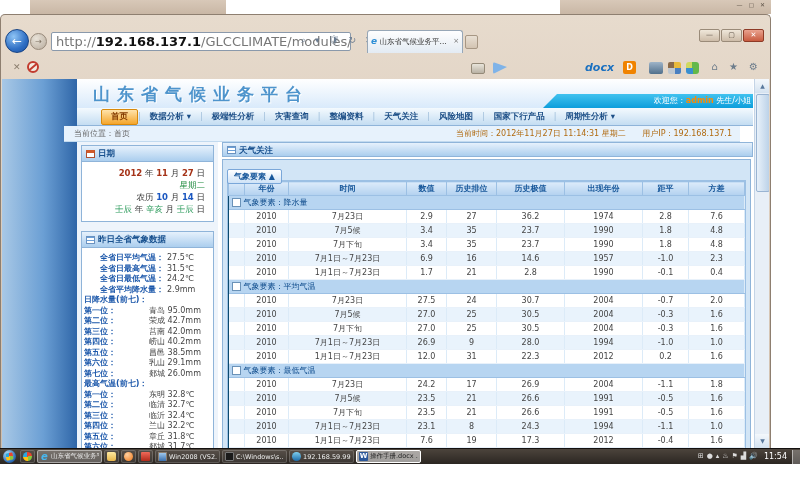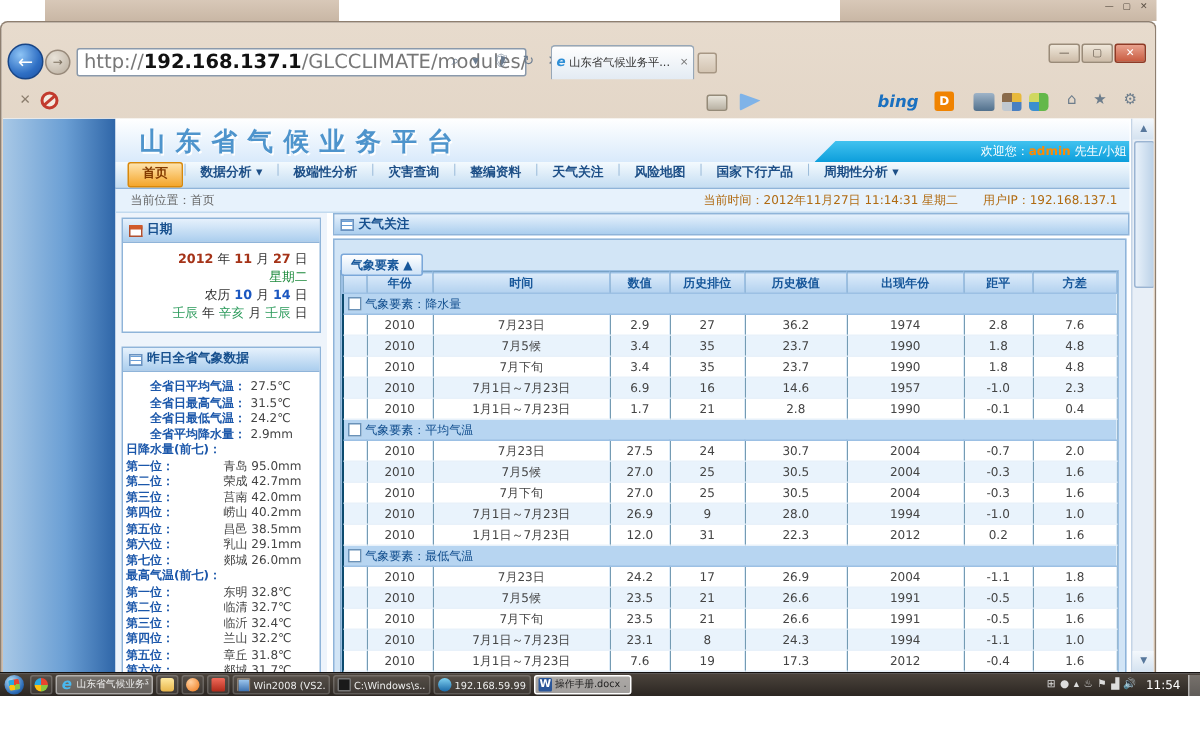--- a/index.html
+++ b/index.html
@@ -64,26 +64,26 @@
   .leftband{left:0;top:0;width:75px;height:100%;background:linear-gradient(90deg,#a8c8e6 0%,#6b9fd4 55%,#2f66a8 100%);}
 
   .pageheader{left:75px;top:0;width:676px;height:29px;background:linear-gradient(#ffffff,#d9eafb);}
   .sitetitle{left:16px;top:4px;font-size:17px;font-weight:bold;letter-spacing:7px;color:#4e94cc;text-shadow:1px 1px 0 #fff;white-space:nowrap;}
   .welcome{right:0;bottom:0;height:14px;width:210px;background:linear-gradient(#41c2ef,#0d9edb);
            clip-path:polygon(14px 0,100% 0,100% 100%,0 100%);
            font-size:8px;color:#fff;line-height:14px;text-align:right;padding-right:2px;box-sizing:border-box;}
   .welcome .uname{color:#ff8a00;font-weight:bold;}
 
   .navbar{left:75px;top:29px;width:676px;height:18px;background:linear-gradient(#f4fafe,#c4ddf2);
-          border-bottom:1px solid #8fb4d9;box-sizing:border-box;display:flex;padding-left:8px;}
+          border-bottom:1px solid #8fb4d9;box-sizing:border-box;display:flex;align-items:center;padding-left:24px;}
   .nav-item{font-size:8.5px;font-weight:bold;color:#1d4f87;padding:1px 9px;white-space:nowrap;}
   .nav-item.active{background:linear-gradient(#ffe3ab,#f4a62c);border:1px solid #d9890a;border-radius:2px;color:#833a00;}
   .nav-sep{color:#9cbcd9;font-size:8px;}
 
-  .crumb{left:75px;top:47px;width:676px;height:16px;background:#e7f2fc;border-bottom:1px solid #c2daef;
+  .crumb{left:62px;top:47px;width:676px;height:16px;background:#e7f2fc;border-bottom:1px solid #c2daef;
          box-sizing:border-box;font-size:8px;line-height:15px;}
   .crumb-left{position:absolute;left:10px;color:#666;}
   .crumb-right{position:absolute;right:8px;color:#b06a10;}
   .crumb-right span{margin-left:14px;}
 
   
   .sidebar{left:75px;top:63px;width:141px;bottom:0;background:#eef4fb;}
   .panel{margin:3px 4px 9px 4px;border:1px solid #8fb4d9;background:#fff;}
   .panel-h{height:15px;background:linear-gradient(#e6f1fc,#abceee);border-bottom:1px solid #8fb4d9;
            font-size:8.5px;font-weight:bold;color:#17508e;line-height:15px;padding-left:4px;display:flex;align-items:center;gap:3px;}
@@ -180,21 +180,21 @@
       <div class="winbtn">▢</div>
       <div class="winbtn close">✕</div>
     </div>
   </div>
 
   <div class="abs cmdrow">
     <span class="abs cmd-x">✕</span>
     <div class="abs cmd-blocked"></div>
     <div class="abs mini-ic ic-mail"></div>
     <div class="abs mini-ic ic-send"></div>
-    <span class="abs bing-text">bing</span>
+    <span class="abs bing-text">docx</span>
     <div class="abs bing-tile">D</div>
     <div class="abs addon1"></div>
     <div class="abs addon2"></div>
     <div class="abs addon3"></div>
     <span class="abs cmd-right">⌂ ★ ⚙</span>
   </div>
 
   <div class="abs viewport">
 
     <div class="abs pagearea">

